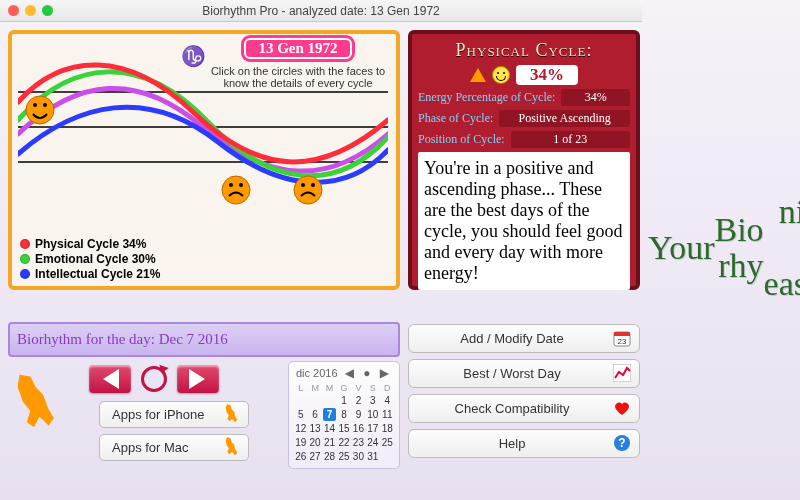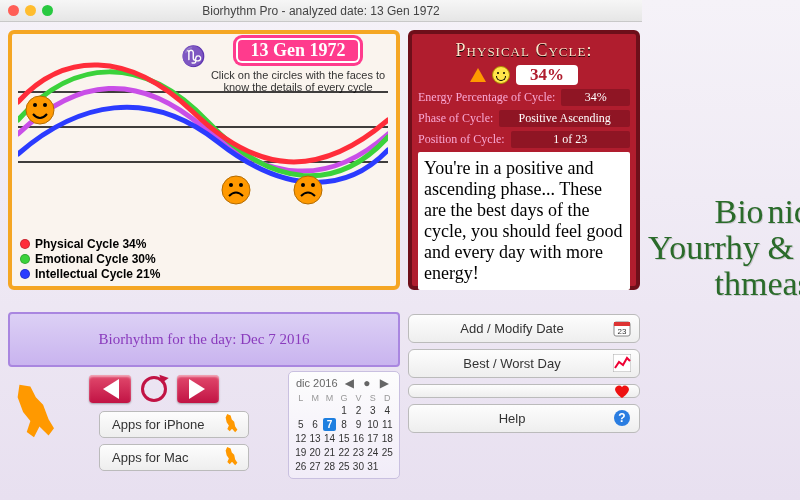--- a/index.html
+++ b/index.html
@@ -24,21 +24,21 @@
   .content { flex:1; display:grid; grid-template-columns: 392px 232px; gap:8px; padding:8px; }
   
   .chart-panel {
     border: 4px solid #f5a623; border-radius:6px;
     background:#faf4ee; position:relative; padding:6px; height:260px;
   }
   .chart-header { position:absolute; top:4px; right:8px; width:180px; text-align:center; }
   .zodiac { position:absolute; right:190px; top:10px; font-size:20px; color:#555; }
   .date-pill {
     display:inline-block; background:#ff3b8d; color:#fff; font-weight:bold;
-    border-radius:6px; padding:2px 14px; font-size:18px; box-shadow:0 0 0 2px #fff inset, 0 0 0 3px #ff3b8d;
+    border-radius:6px; padding:2px 14px; font-size:15px; box-shadow:0 0 0 2px #fff inset, 0 0 0 3px #ff3b8d;
     font-family:"Comic Sans MS",cursive;
   }
   .hint { font: 11px "Helvetica Neue", sans-serif; color:#333; margin-top:6px; }
   .chart-svg { width: 370px; height: 170px; position:absolute; left:6px; top:8px; }
   .axis { stroke:#000; stroke-width:1.5; }
   .curve { fill:none; stroke-width:5; stroke-linecap:round; }
   .legend { position:absolute; left:8px; bottom:4px; font:12px "Helvetica Neue",sans-serif; }
   .legend div { display:flex; align-items:center; gap:5px; margin:1px 0;font-weight:bold; }
   .dot { width:10px; height:10px; border-radius:50%; border:1px solid rgba(0,0,0,.2); }
   
@@ -49,31 +49,31 @@
   }
   .cycle-title { text-align:center; font-size:18px; letter-spacing:1px; color:#ffe2c8; font-variant:small-caps; text-shadow:0 1px 0 #000; }
   .cycle-top { display:flex; justify-content:center; align-items:center; gap:6px; }
   .arrow-up { width:0;height:0;border:8px solid transparent; border-bottom:14px solid #ff9900; border-top:none; }
   .smile { width:18px;height:18px; background:#ffe54a; border-radius:50%; border:1px solid #aa8a00; position:relative; }
   .smile::before,.smile::after{content:"";position:absolute;width:2px;height:2px;background:#000;border-radius:50%;top:5px;}
   .smile::before{left:4px}.smile::after{right:4px}
   .smile-mouth{position:absolute;width:10px;height:5px;border:1.5px solid #000;border-top:none;border-radius:0 0 8px 8px;left:3px;top:9px;}
   .pct-pill { background:#fff; color:#b01d2e; font-weight:bold; padding:0 14px; border-radius:4px; font-size:17px;}
   .stat-row { display:flex; align-items:center; font-size:12px; gap:6px; }
-  .stat-row .lbl { color:#f9a8d4; white-space:nowrap; }
+  .stat-row .lbl { color:#7dd3fc; white-space:nowrap; }
   .stat-row .val { background:#8f1524; padding:1px 10px; border-radius:2px; font-size:12px; color:#fff; flex:1; text-align:center; }
   .cycle-desc {
     background:#fff; color:#000; font-size:18px; padding:6px; border-radius:2px; flex:1;
   }
   
   .lower-left { grid-column:1; display:flex; flex-direction:column; gap:4px; }
   .day-banner {
     background:linear-gradient(#dcd0f5,#c9b4ef);
-    border:2px solid #a986e0; border-radius:4px; color:#8a3bbd; text-align:center;
-    padding:17px; font-size:15px; font-family:"Comic Sans MS",cursive;
+    border:2px solid #a986e0; border-radius:4px; color:#8a3bbd; text-align:left;
+    padding:7px; font-size:15px; font-family:"Comic Sans MS",cursive;
   }
   .nav-cal { display:flex; gap:6px; }
   .nav-col { display:flex; flex-direction:column; gap:6px; align-items:center; flex:1;}
   .arrows { display:flex; gap:10px; align-items:center; padding:4px 0 2px 10px;}
   .nav-btn {
     width:42px;height:28px; background:linear-gradient(#e24a6d,#c11344);
     border-radius:4px; position:relative; box-shadow:inset 0 2px 2px rgba(255,255,255,.5), 0 1px 2px rgba(0,0,0,.3);
   }
   .nav-btn::before{content:"";position:absolute;width:0;height:0;border:10px solid transparent;top:4px;}
   .nav-btn.prev::before{border-right:16px solid #fff;left:4px;}
@@ -106,21 +106,21 @@
     background:linear-gradient(#fdfdfd,#eee);border:1px solid #bbb;border-radius:6px;
     padding:6px 34px 6px 10px; font:13px "Helvetica Neue",sans-serif; text-align:center; color:#333; position:relative;
   }
   .big-btn .ico{position:absolute;right:8px;top:50%;transform:translateY(-50%);width:18px;height:18px;}
   
   .promo {
     flex:1; display:flex; flex-direction:row; justify-content:space-between;
     align-items:center; padding:18px 6px 22px; font-family:"Comic Sans MS",cursive;
     color:#2a6b2a; font-size:34px; line-height:1.05; text-shadow:1px 1px 0 rgba(0,0,0,.15);
   }
-  .promo .stack{display:flex;flex-direction:column;align-items:flex-start;}
+  .promo .stack{display:flex;flex-direction:column;align-items:flex-end;}
 </style>
 </head>
 <body>
 
 <div class="app-wrap">
   <div class="titlebar">
     <div class="traffic">
       <div class="tl r"></div>
       <div class="tl y"></div>
       <div class="tl g"></div>
@@ -291,40 +291,40 @@
           </svg>
       </button>
       <button class="big-btn">
         <span>Best / Worst Day</span>
         <svg class="ico" viewBox="0 0 18 18">
             <rect width="18" height="18" fill="#fff" stroke="#aaa"></rect>
             <polyline points="2,14 6,8 10,11 14,4 17,7" fill="none" stroke="#e03" stroke-width="2"></polyline>
           </svg>
       </button>
       <button class="big-btn">
+        <span>Check Compatibility</span>
         <svg class="ico" viewBox="0 0 18 18">
             <path fill="#e11" d="M9 16s-7-4.5-7-9a4 4 0 017-2 4 4 0 017 2c0 4.5-7 9-7 9z"></path>
           </svg>
       </button>
       <button class="big-btn">
         <span>Help</span>
         <svg class="ico" viewBox="0 0 18 18">
             <circle cx="9" cy="9" r="8" fill="#2a7de1"></circle>
             <text x="9" y="13" font-size="12" text-anchor="middle" fill="#fff" font-family="sans-serif" font-weight="bold">?</text>
           </svg>
       </button>
     </div>
   </div>
 </div>
 
 <div class="promo">
   <div>Your</div>
   <div class="stack">
     <div>Bio</div>
     <div>rhy</div>
-    <div>thm</div>
   </div>
   <div class="stack">
     <div>nice</div>
     <div>&amp;</div>
     <div>easy!</div>
   </div>
 </div>
 
 </body></html>

